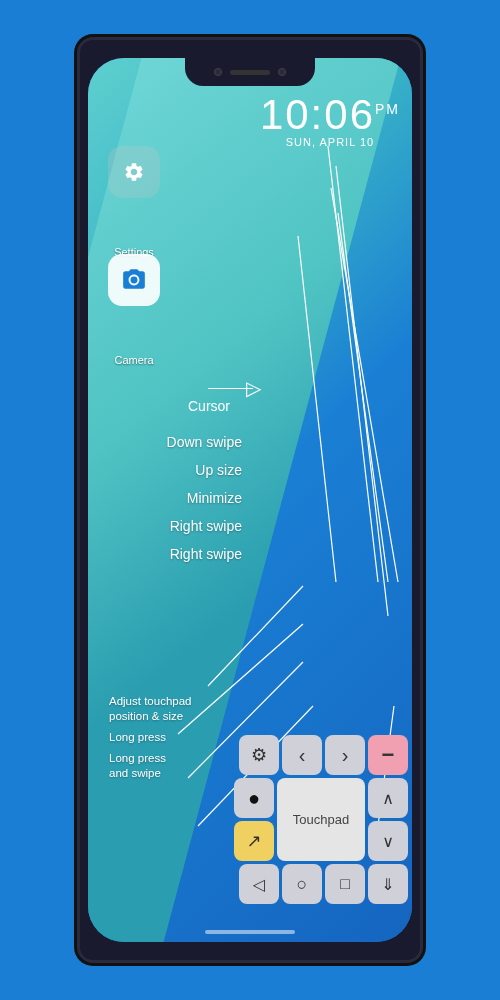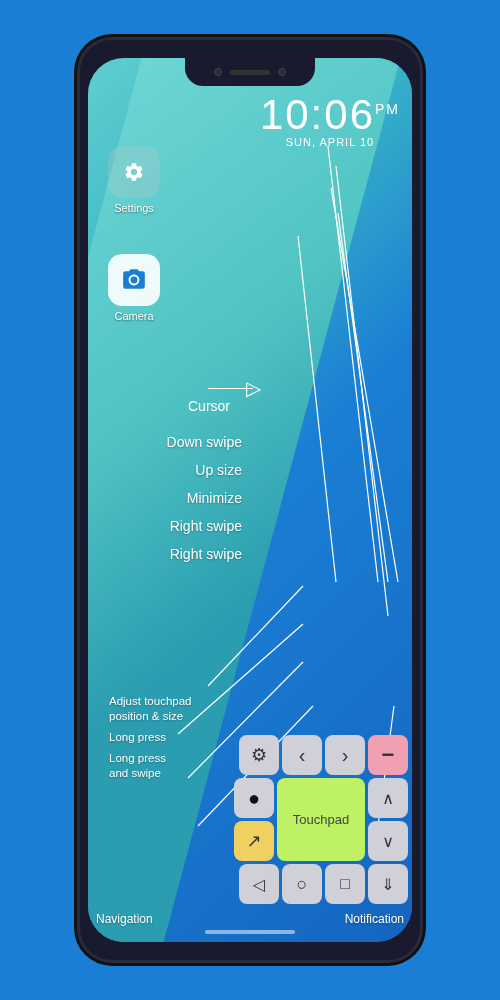--- a/index.html
+++ b/index.html
@@ -12,21 +12,21 @@
       align-items: center;
       justify-content: center;
       font-family: 'Arial', sans-serif;
       overflow: hidden;
     }
 
     .phone-frame {
       width: 340px;
       height: 920px;
       background: #1a1a2e;
-      border-radius: 32px;
+      border-radius: 13px;
       position: relative;
       box-shadow: 0 0 0 3px #2a2a3e, 0 0 0 6px #111;
       overflow: hidden;
     }
 
     
     .phone-frame::before {
       content: '';
       position: absolute;
       right: -6px;
@@ -167,20 +167,21 @@
       border-radius: 14px;
       display: flex;
       align-items: center;
       justify-content: center;
     }
 
     .app-icon-label {
       color: white;
       font-size: 11px;
       text-shadow: 0 1px 2px rgba(0,0,0,0.5);
+      margin-top: 44px;
     }
 
     .settings-icon-bg {
       background: rgba(200,200,200,0.25);
     }
 
     .camera-icon-bg {
       background: rgba(255,255,255,0.9);
     }
 
@@ -400,38 +401,34 @@
 
       <div style="display:grid; grid-template-columns:repeat(4,40px); gap:3px; margin-bottom:3px; justify-content:end;">
         <button class="btn btn-gray" style="font-size:18px;">⚙</button>
         <button class="btn btn-gray" style="font-size:20px;">‹</button>
         <button class="btn btn-gray" style="font-size:20px;">›</button>
         <button class="btn btn-pink" style="font-size:22px; font-weight:bold;">−</button>
       </div>
 
       <div style="display:grid; grid-template-columns:40px 1fr 40px; gap:3px; margin-bottom:3px;">
         <button class="btn btn-black-dot" style="font-size:20px; grid-row: 1;">●</button>
-        <div style="background:#bef264; border-radius:8px; display:flex; align-items:center; justify-content:center; font-size:13px; color:#444; font-weight:500; grid-row: 1/3; min-height:83px;">
+        <div style="background:#e5e5e5; border-radius:8px; display:flex; align-items:center; justify-content:center; font-size:13px; color:#444; font-weight:500; grid-row: 1/3; min-height:83px;">
           <span>Touchpad</span>
         </div>
         <button class="btn btn-gray" style="font-size:16px;">∧</button>
         <button class="btn btn-yellow" style="font-size:18px; grid-column:1; grid-row:2;">↗</button>
         <button class="btn btn-gray" style="font-size:16px; grid-column:3; grid-row:2;">∨</button>
       </div>
 
       <div style="display:grid; grid-template-columns:repeat(4,40px); gap:3px; justify-content:end;">
         <button class="btn btn-gray" style="font-size:16px;">◁</button>
         <button class="btn btn-gray" style="font-size:18px;">○</button>
         <button class="btn btn-gray" style="font-size:16px;">□</button>
         <button class="btn btn-gray" style="font-size:16px;">⇓</button>
       </div>
 
     </div>
 
-    <div class="bottom-labels-row">
-      <span class="bottom-label">Navigation</span>
-      <span class="bottom-label">Notification</span>
-    </div>
 
     <div class="bottom-bar"></div>
 
   </div>
 </div>
 
 </body></html>

